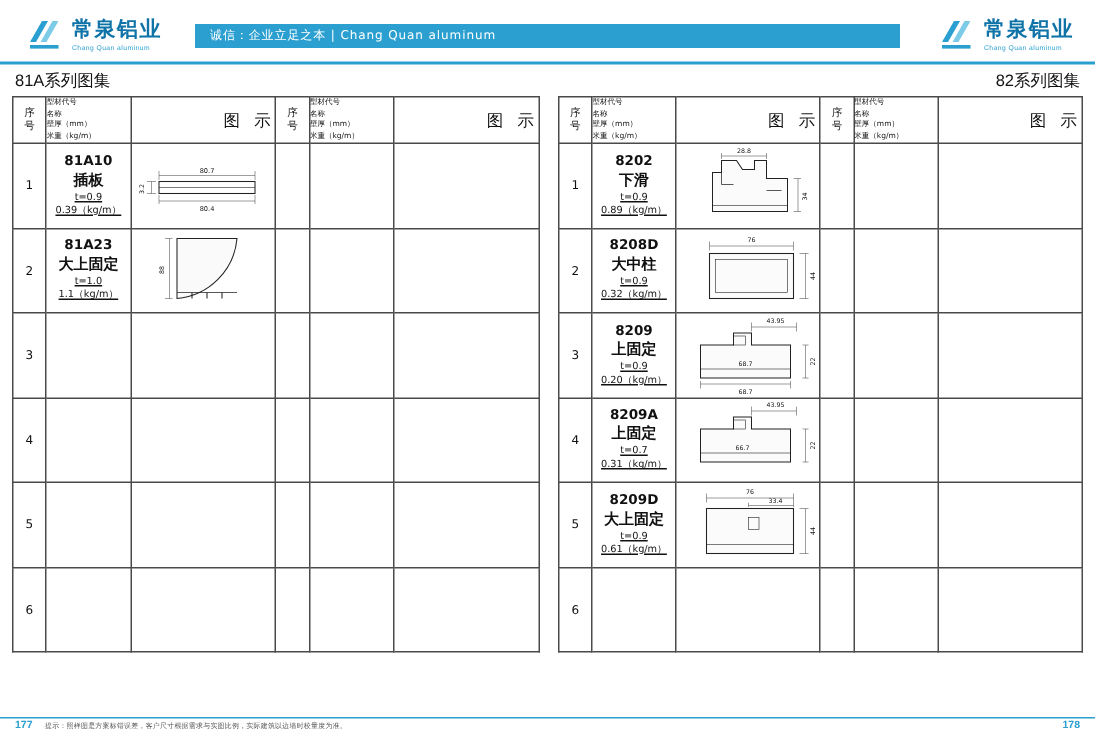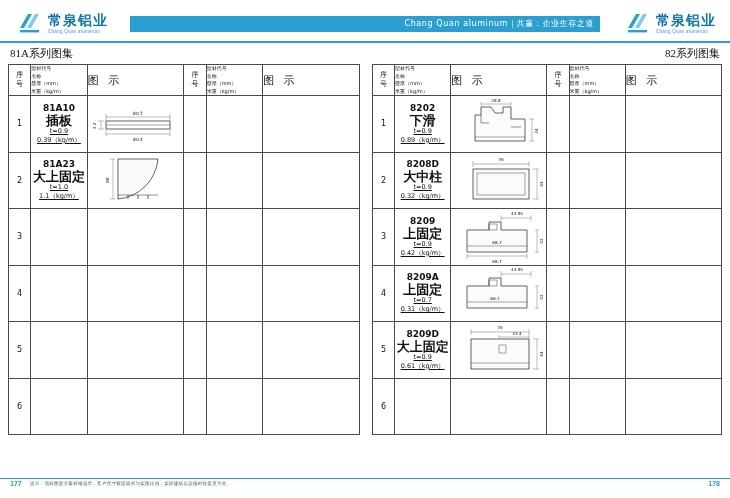--- a/index.html
+++ b/index.html
@@ -56,21 +56,21 @@
     background:#2a9fd0;
   }
 
   
   .spread { position:absolute; top:46px; height:430px; }
   .left-spread { left:8px; width:352px; }
   .right-spread { left:372px; width:350px; }
 
   .spread-title {
     position:absolute; top:0; height:14px;
-    font-size:11px; color:#111; font-family:Liberation Serif, serif;
+    font-size:11px; color:#111; font-family:Liberation Sans, sans-serif;
   }
   .left-spread .spread-title { left:2px; }
   .right-spread .spread-title { right:2px; }
 
   .tbl-wrap { position:absolute; top:18px; left:0; right:0; }
 
   table.pg {
     border-collapse:collapse;
     table-layout:fixed;
     width:100%;
@@ -87,28 +87,28 @@
   .col-fig  { width:96px; }
 
   .hd-row td { height:28px; }
   .hd-no {
     text-align:center; font-size:7px; line-height:9px; color:#111;
   }
   .hd-spec {
     font-size:5px; line-height:7.5px; color:#111; padding:1px 2px 1px 3px;
   }
   .hd-fig {
-    text-align:left; font-size:11px; letter-spacing:3px; color:#111;
+    text-align:right; font-size:11px; letter-spacing:3px; color:#111;
   }
 
   .body-row td { height:56.5px; }
   .c-no { text-align:center; font-size:8px; color:#111; }
   .c-spec { text-align:center; font-size:7px; line-height:11px; color:#111; padding:2px 1px; }
   .c-spec .code { font-weight:bold; font-size:9px; display:block; margin-bottom:1px; }
-  .c-spec .nm { display:block; font-size:13px; font-weight:bold; margin-bottom:1px; }
+  .c-spec .nm { display:block; font-size:10px; font-weight:bold; margin-bottom:1px; }
   .c-spec .t, .c-spec .w { display:block; font-size:6.5px; line-height:9px;text-decoration:underline; }
   .c-fig { position:relative; }
 
   .fig-box { position:relative; width:100%; height:54px; }
   .fig-box svg { position:absolute; left:0; top:0; }
 
   
   .footer {
     position:absolute; left:0; bottom:0; width:730px; height:20px;
   }
@@ -141,21 +141,21 @@
           <polygon points="9,18 17,4 21,4 13,18" fill="#7ecbe8"></polygon>
           <rect x="2" y="20" width="19" height="2.4" fill="#2a9fd0"></rect>
         </svg>
       </span>
       <span class="logo-text">
         <span class="logo-cn">常泉铝业</span>
         <span class="logo-en" style="display:block;">Chang Quan aluminum</span>
       </span>
     </div>
 
-    <div class="hdr-slogan-right">Chang Quan aluminum｜共赢：企业生存之道</div>
+    <div class="hdr-slogan-left">诚信：企业立足之本 | Chang Quan aluminum</div>
 
     <div class="hdr-right-logo">
       <span class="logo-mark">
         <svg width="26" height="26" viewBox="0 0 26 26">
           <polygon points="2,18 10,4 14,4 6,18" fill="#2a9fd0"></polygon>
           <polygon points="9,18 17,4 21,4 13,18" fill="#7ecbe8"></polygon>
           <rect x="2" y="20" width="19" height="2.4" fill="#2a9fd0"></rect>
         </svg>
       </span>
       <span class="logo-text">
@@ -394,21 +394,21 @@
           <td class="c-spec"></td>
           <td class="c-fig"></td>
         </tr>
 
         <tr class="body-row">
           <td class="c-no">3</td>
           <td class="c-spec">
             <span class="code">8209</span>
             <span class="nm">上固定</span>
             <span class="t">t=0.9</span>
-            <span class="w">0.42（kg/m）</span>
+            <span class="w">0.20（kg/m）</span>
           </td>
           <td class="c-fig">
             <div class="fig-box">
               <svg width="96" height="54" viewBox="0 0 96 54">
                 <g stroke="#222" fill="none" stroke-width="0.7">
                   <path d="M16 42 L16 20 L38 20 L38 12 L50 12 L50 20 L76 20 L76 42 Z" fill="#fbfbfb"></path>
                   <rect x="38" y="14" width="8" height="6" stroke-width="0.4"></rect>
                   <line x1="16" y1="36" x2="76" y2="36" stroke-width="0.4"></line>
                 </g>
                 <g stroke="#444" stroke-width="0.35" fill="none">

